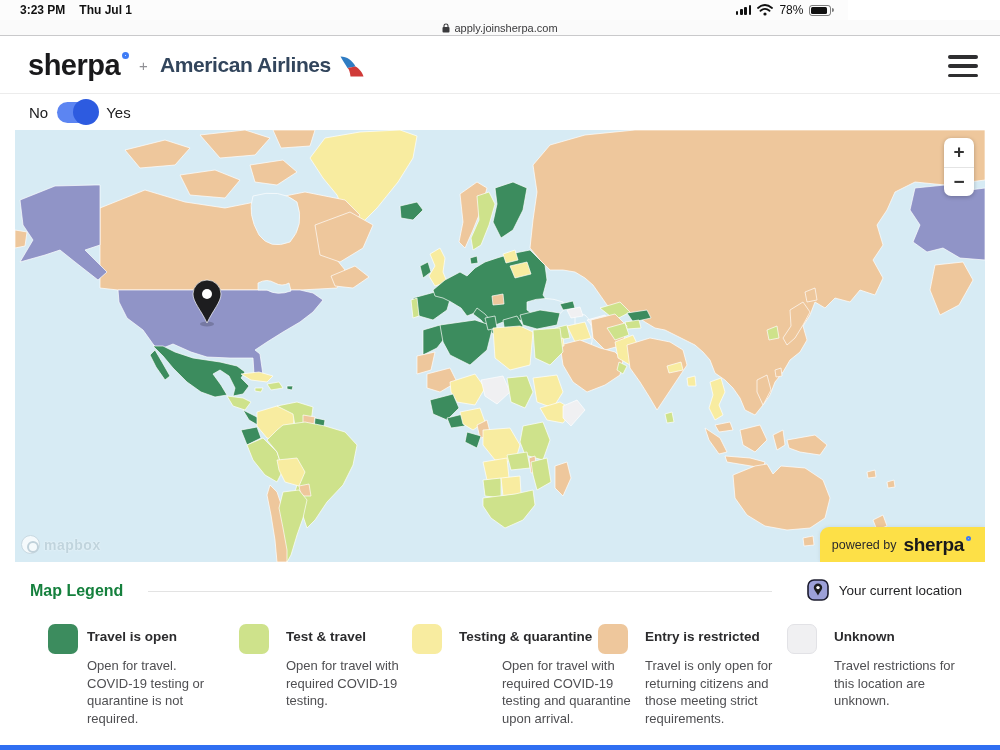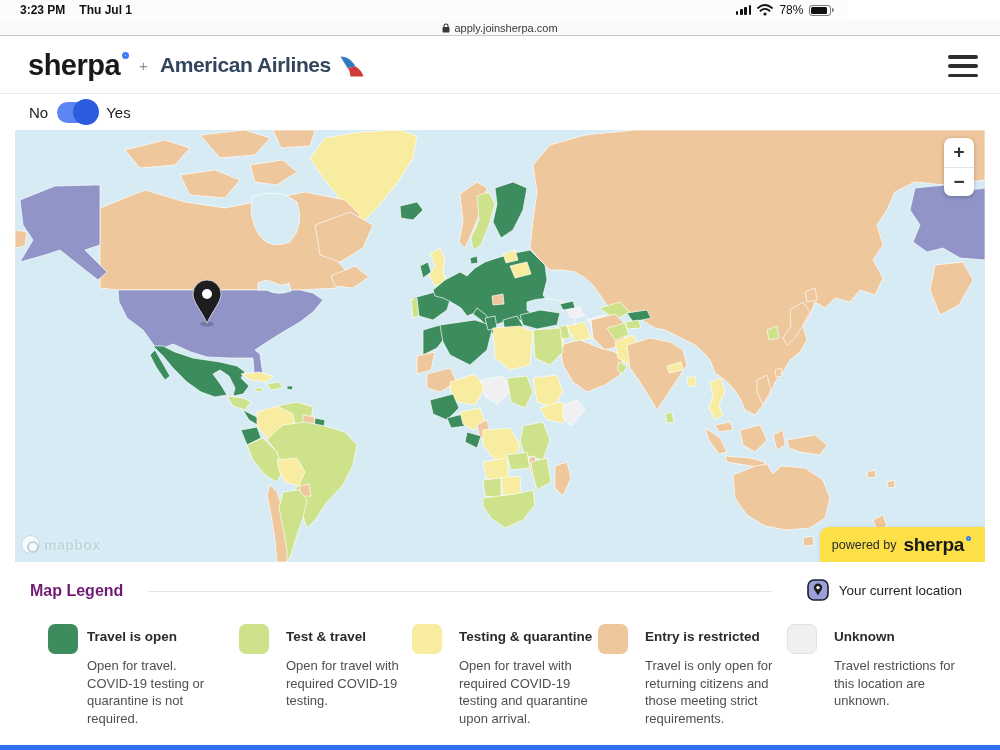--- a/index.html
+++ b/index.html
@@ -58,31 +58,31 @@
   #mapbox-word { font-size:14px; font-weight:700; letter-spacing:.5px; color:#b9cdd6; text-shadow:0 0 2px #fff; }
 
   #powered { position:absolute; right:0; bottom:0; height:35px; background:#fde047; border-radius:9px 0 0 0;
     display:flex; align-items:center; padding:0 14px 0 12px; gap:7px; box-shadow:0 0 4px rgba(0,0,0,.08); }
   #powered-label { font-size:12.5px; color:#2a2a2c; }
   #powered-brand { font-size:19px; font-weight:700; letter-spacing:-.3px; color:#19191b; display:flex; align-items:flex-start; }
   #powered-brand .deg { width:5px; height:5px; border-width:2px; margin-top:2px; }
 
   
   #legend { position:absolute; left:0; top:562px; width:1000px; height:183px; background:#fff; }
-  #legend-title { position:absolute; left:30px; top:20px; font-size:16px; font-weight:700; color:#701a75; }
+  #legend-title { position:absolute; left:30px; top:20px; font-size:16px; font-weight:700; color:#15803d; }
   #legend-rule { position:absolute; left:148px; right:228px; top:29px; height:1px; background:#e3e3e3; }
   #cur-loc { position:absolute; right:38px; top:17px; display:flex; align-items:center; gap:10px; }
   #cur-loc-label { font-size:13.5px; color:#242426; }
   .legend-col { position:absolute; top:62px; }
   .swatch { width:30px; height:30px; border-radius:7px; }
   .swatch.unknown { border:1px solid #e2e2e6; }
   .li-title { position:absolute; left:47px; top:5px; font-size:13.5px; font-weight:700; color:#2b2b2d; white-space:nowrap; }
   .li-desc { position:absolute; left:47px; top:33px; font-size:13px; line-height:17.5px; color:#4f4f52; }
   #col-0 { left:40px;padding-left:8px; } #col-1 { left:239px; } #col-2 { left:412px; } #col-3 { left:598px; } #col-4 { left:787px;border-radius:7px; }
-  #col-0 .li-desc { width:134px; } #col-1 .li-desc { width:140px; } #col-2 .li-desc { width:138px; }
+  #col-0 .li-desc { width:134px; } #col-1 .li-desc { width:140px; } #col-2 .li-desc { width:138px;margin-left:43px; }
   #col-3 .li-desc { width:148px; } #col-4 .li-desc { width:142px; }
 
   #bottom-bar { position:absolute; left:0; top:745px; width:1000px; height:5px; background:#2f6ff2; }
 </style>
 </head>
 <body>
 
 <div id="status-bar">
   <div id="status-left">
     <span>3:23 PM</span>

